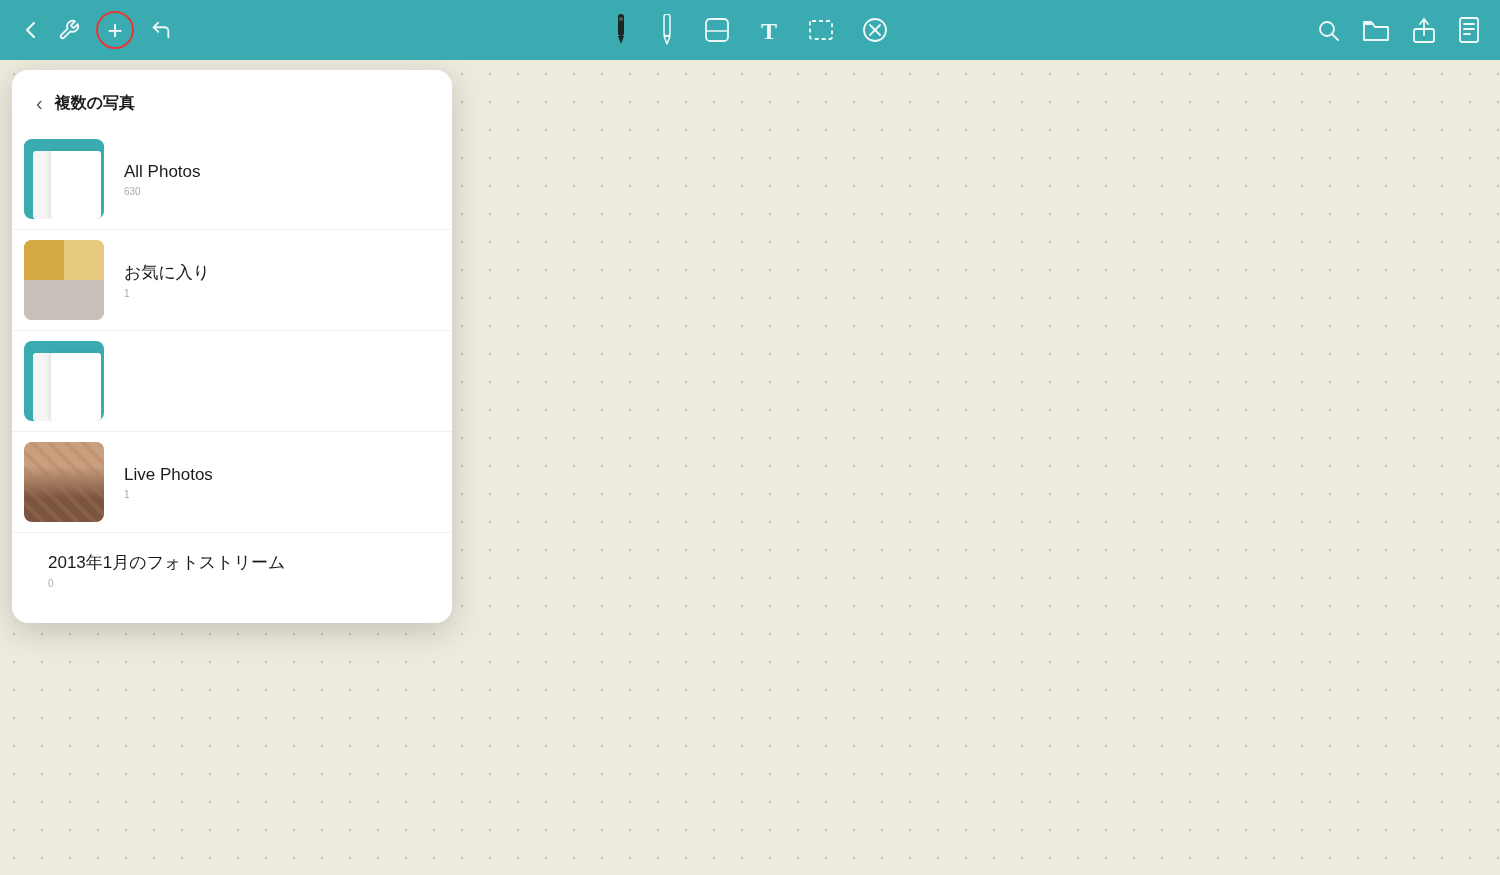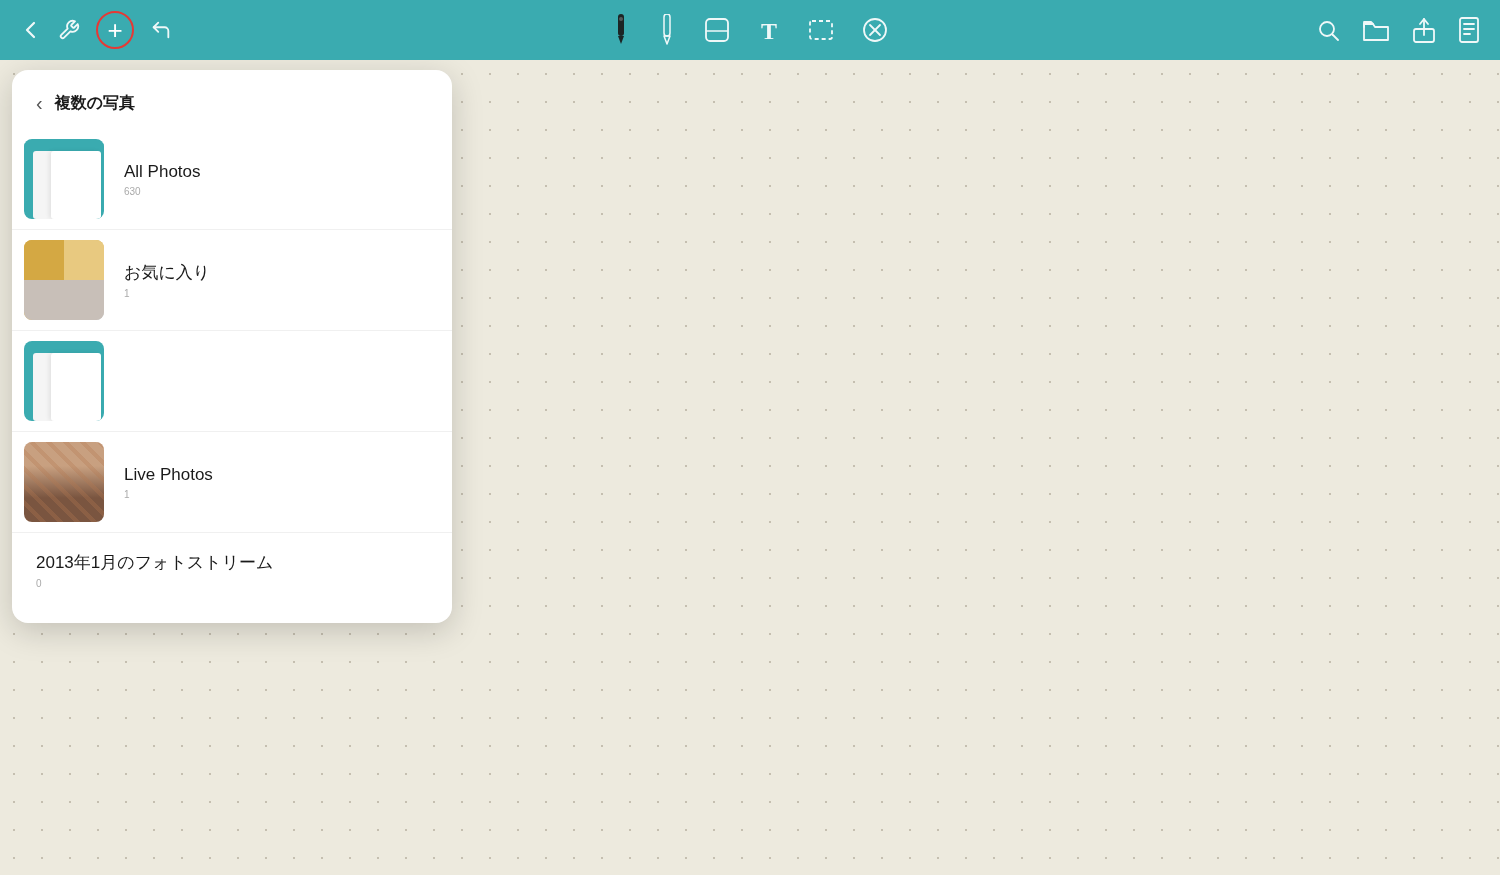--- a/index.html
+++ b/index.html
@@ -261,20 +261,21 @@
       color: #aaa;
     }
 
     
     .album-item-nothumbs {
       display: flex;
       align-items: center;
       padding: 18px 24px;
       cursor: pointer;
       border-bottom: 1px solid #f0f0f0;
+      margin-left: 12px;
     }
     .album-item-nothumbs:last-child {
       border-bottom: none;
     }
 
     
     svg { display: block; }
   </style>
 </head>
 <body>

